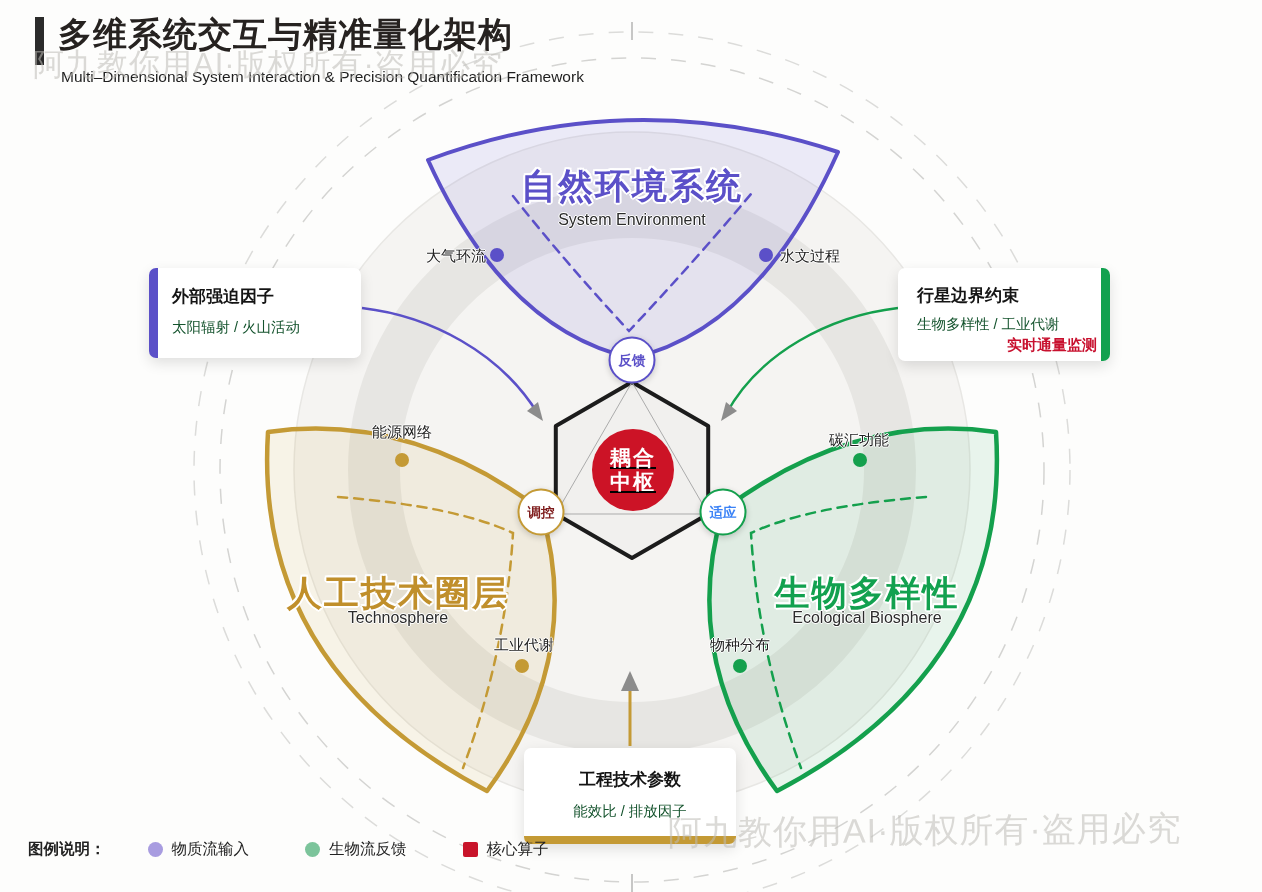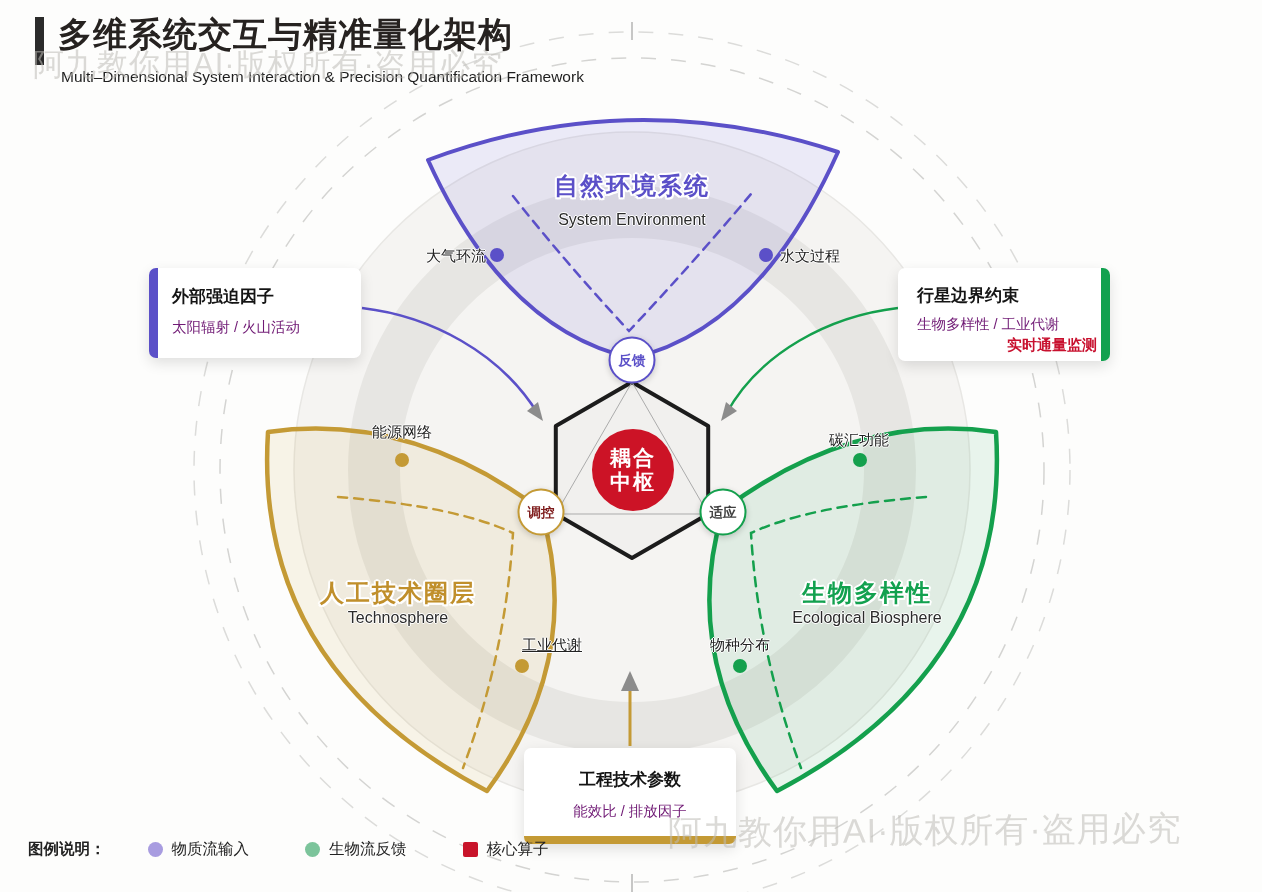--- a/index.html
+++ b/index.html
@@ -10,52 +10,52 @@
 
   
   .title-bar{left:35px;top:17px;width:9px;height:48px;background:#2b2b2b;}
   .main-title{left:58px;top:12px;font-size:34px;font-weight:800;color:#262220;letter-spacing:1px;white-space:nowrap;}
   .sub-title{left:61px;top:68px;font-size:15.5px;color:#1f1f1f;white-space:nowrap;}
   .wm{color:rgba(190,187,183,.55);pointer-events:none;white-space:nowrap;z-index:9;}
   .wm-top{left:33px;top:44px;font-size:31px;letter-spacing:1px;}
   .wm-bottom{left:668px;top:808px;font-size:34px;letter-spacing:1px;transform:rotate(-0.5deg);}
 
   
-  .petal-title{transform:translate(-50%,-50%);font-size:24px;font-weight:800;letter-spacing:2px;white-space:nowrap;
+  .petal-title{transform:translate(-50%,-50%);font-size:35px;font-weight:800;letter-spacing:2px;white-space:nowrap;
     text-shadow:-2px 0 0 #fff,2px 0 0 #fff,0 -2px 0 #fff,0 2px 0 #fff,-1.5px -1.5px 0 #fff,1.5px -1.5px 0 #fff,-1.5px 1.5px 0 #fff,1.5px 1.5px 0 #fff;}
   .petal-sub{transform:translate(-50%,-50%);font-size:16px;color:#2b2b2b;white-space:nowrap;
     text-shadow:-1px 0 0 #fff,1px 0 0 #fff,0 -1px 0 #fff,0 1px 0 #fff;}
   .t-purple{color:#5b50c8;} .t-gold{color:#c08f2b;} .t-green{color:#12a14f;}
 
   .pt-label{font-size:15px;color:#222;white-space:nowrap;
     text-shadow:-1px 0 0 #fff,1px 0 0 #fff,0 -1px 0 #fff,0 1px 0 #fff;}
 
   
   .node{width:43px;height:43px;border-radius:50%;background:#fff;display:flex;align-items:center;justify-content:center;
         transform:translate(-50%,-50%);font-size:13.5px;font-weight:800;box-shadow:0 2px 6px rgba(0,0,0,.18);z-index:5;}
   .node-feedback{border:2.5px solid #5b50c8;color:#5b50c8;}
   .node-regulate{border:2.5px solid #c49a35;color:#7f1d1d;}
-  .node-adapt{border:2.5px solid #14a04d;color:#404040;}
+  .node-adapt{border:2.5px solid #14a04d;color:#3b82f6;}
 
   
   .hub{left:633px;top:470px;width:82px;height:82px;border-radius:50%;background:#cc1326;transform:translate(-50%,-50%);
-       display:flex;flex-direction:column;align-items:center;justify-content:center;z-index:4;}
+       display:flex;flex-direction:column;align-items:center;justify-content:center;z-index:4;text-decoration:underline;}
   .hub span{color:#fff;font-size:21px;font-weight:800;line-height:1.12;letter-spacing:2px;}
 
   
   .card{background:#fff;border-radius:7px;box-shadow:0 5px 14px rgba(0,0,0,.12);z-index:6;}
   .card .accent{position:absolute;}
   .card-left{left:149px;top:268px;width:212px;height:90px;}
   .card-left .accent{left:0;top:0;width:9px;height:100%;border-radius:7px 0 0 7px;}
   .card-right{left:898px;top:268px;width:212px;height:93px;}
   .card-right .accent{right:0;top:0;width:9px;height:100%;border-radius:0 7px 7px 0;}
   .card-bottom{left:524px;top:748px;width:212px;height:96px;}
   .card-bottom .accent{left:0;bottom:0;width:100%;height:8px;border-radius:0 0 7px 7px;}
   .card-title{position:absolute;font-size:17px;font-weight:800;color:#141414;white-space:nowrap;}
-  .card-sub{position:absolute;font-size:14.5px;color:#701a75;white-space:nowrap;}
+  .card-sub{position:absolute;font-size:14.5px;color:#14532d;white-space:nowrap;}
   .card-left .card-title{left:23px;top:17px;} .card-left .card-sub{left:23px;top:50px;}
   .card-right .card-title{left:19px;top:16px;} .card-right .card-sub{left:19px;top:47px;}
   .card-bottom .card-title{left:50%;top:20px;transform:translateX(-50%);}
   .card-bottom .card-sub{left:50%;top:54px;transform:translateX(-50%);}
   .badge{position:absolute;right:13px;top:68px;font-size:15px;font-weight:800;color:#c8102e;white-space:nowrap;}
 
   
   .legend{left:28px;top:839px;display:flex;align-items:center;font-size:15.5px;color:#222;z-index:6;}
   .legend .cap{font-weight:600;margin-right:42px;}
   .legend .item{display:flex;align-items:center;margin-right:56px;}
@@ -114,21 +114,21 @@
   <div class="abs petal-title t-purple" style="left:632px;top:186px;">自然环境系统</div>
   <div class="abs petal-sub" style="left:632px;top:220px;">System Environment</div>
   <div class="abs petal-title t-gold" style="left:398px;top:593px;">人工技术圈层</div>
   <div class="abs petal-sub" style="left:398px;top:618px;">Technosphere</div>
   <div class="abs petal-title t-green" style="left:867px;top:593px;">生物多样性</div>
   <div class="abs petal-sub" style="left:867px;top:618px;">Ecological Biosphere</div>
 
   <div class="abs pt-label" style="left:486px;top:247px;transform:translateX(-100%);">大气环流</div>
   <div class="abs pt-label" style="left:780px;top:247px;">水文过程</div>
   <div class="abs pt-label" style="left:402px;top:442px;transform:translate(-50%,-100%);">能源网络</div>
-  <div class="abs pt-label" style="left:552px;top:655px;transform:translate(-50%,-100%);text-decoration:underline;">工业代谢</div>
+  <div class="abs pt-label" style="left:524px;top:655px;transform:translate(-50%,-100%);">工业代谢</div>
   <div class="abs pt-label" style="left:859px;top:450px;transform:translate(-50%,-100%);">碳汇功能</div>
   <div class="abs pt-label" style="left:740px;top:655px;transform:translate(-50%,-100%);">物种分布</div>
 
   <div class="abs node node-feedback" style="left:632px;top:360px;">
       <span>反馈</span>
     </div>
   <div class="abs node node-regulate" style="left:541px;top:512px;">
       <span>调控</span>
     </div>
   <div class="abs node node-adapt" style="left:723px;top:512px;">

